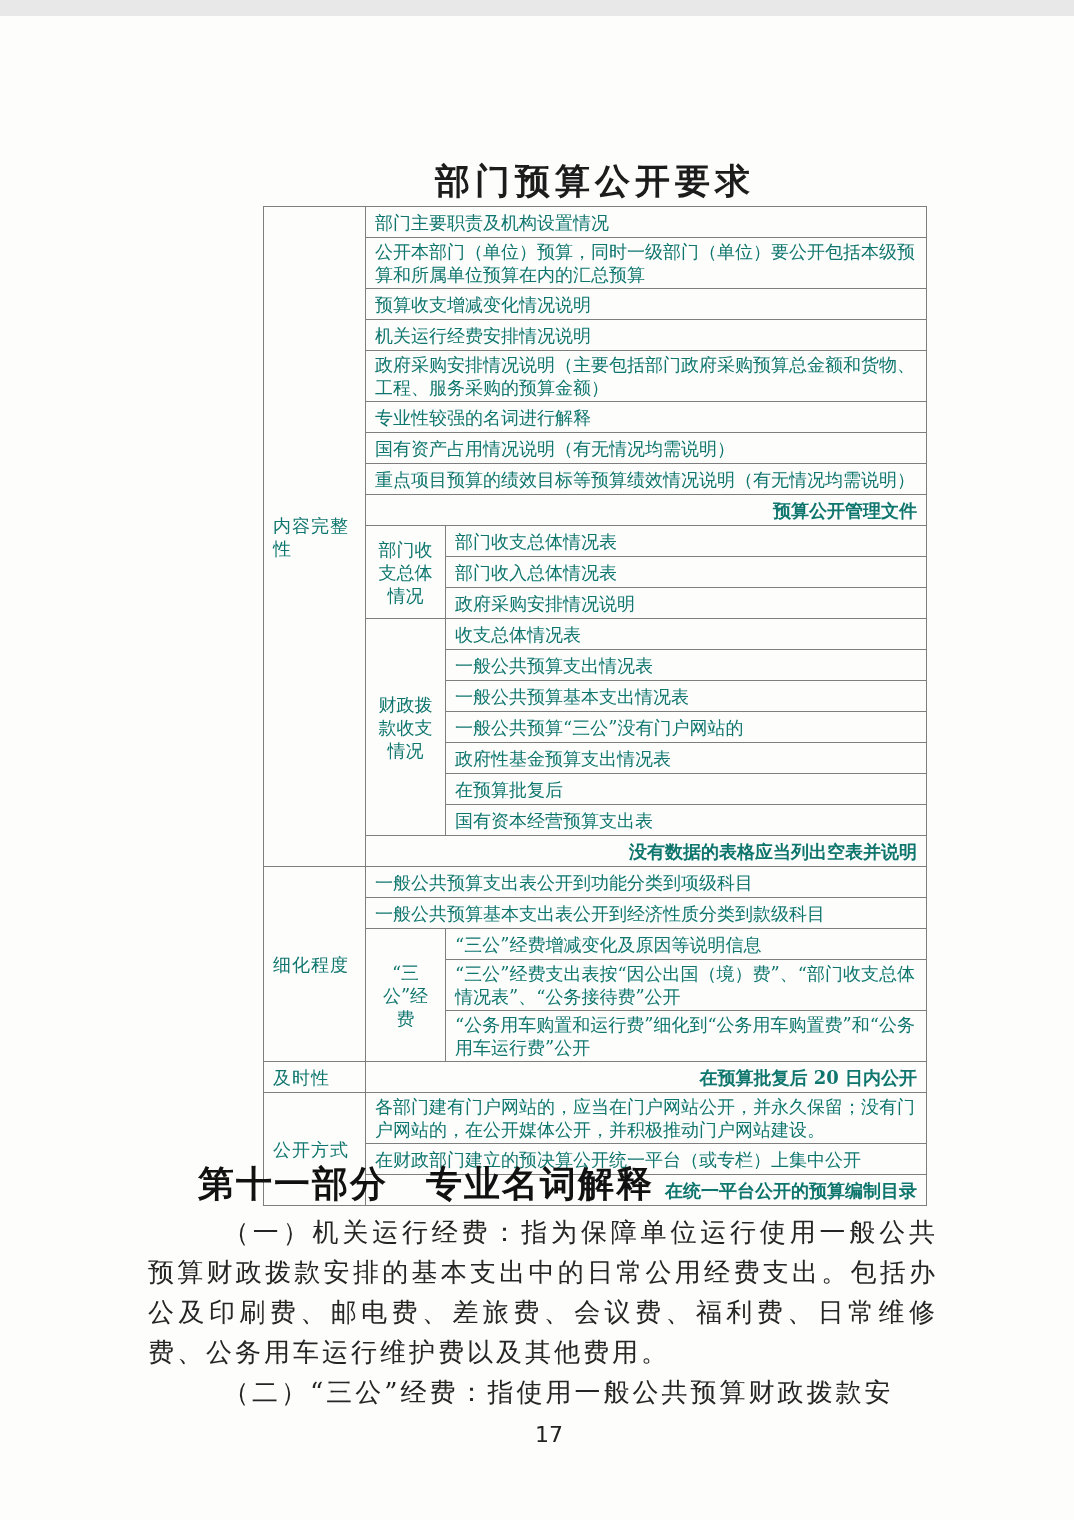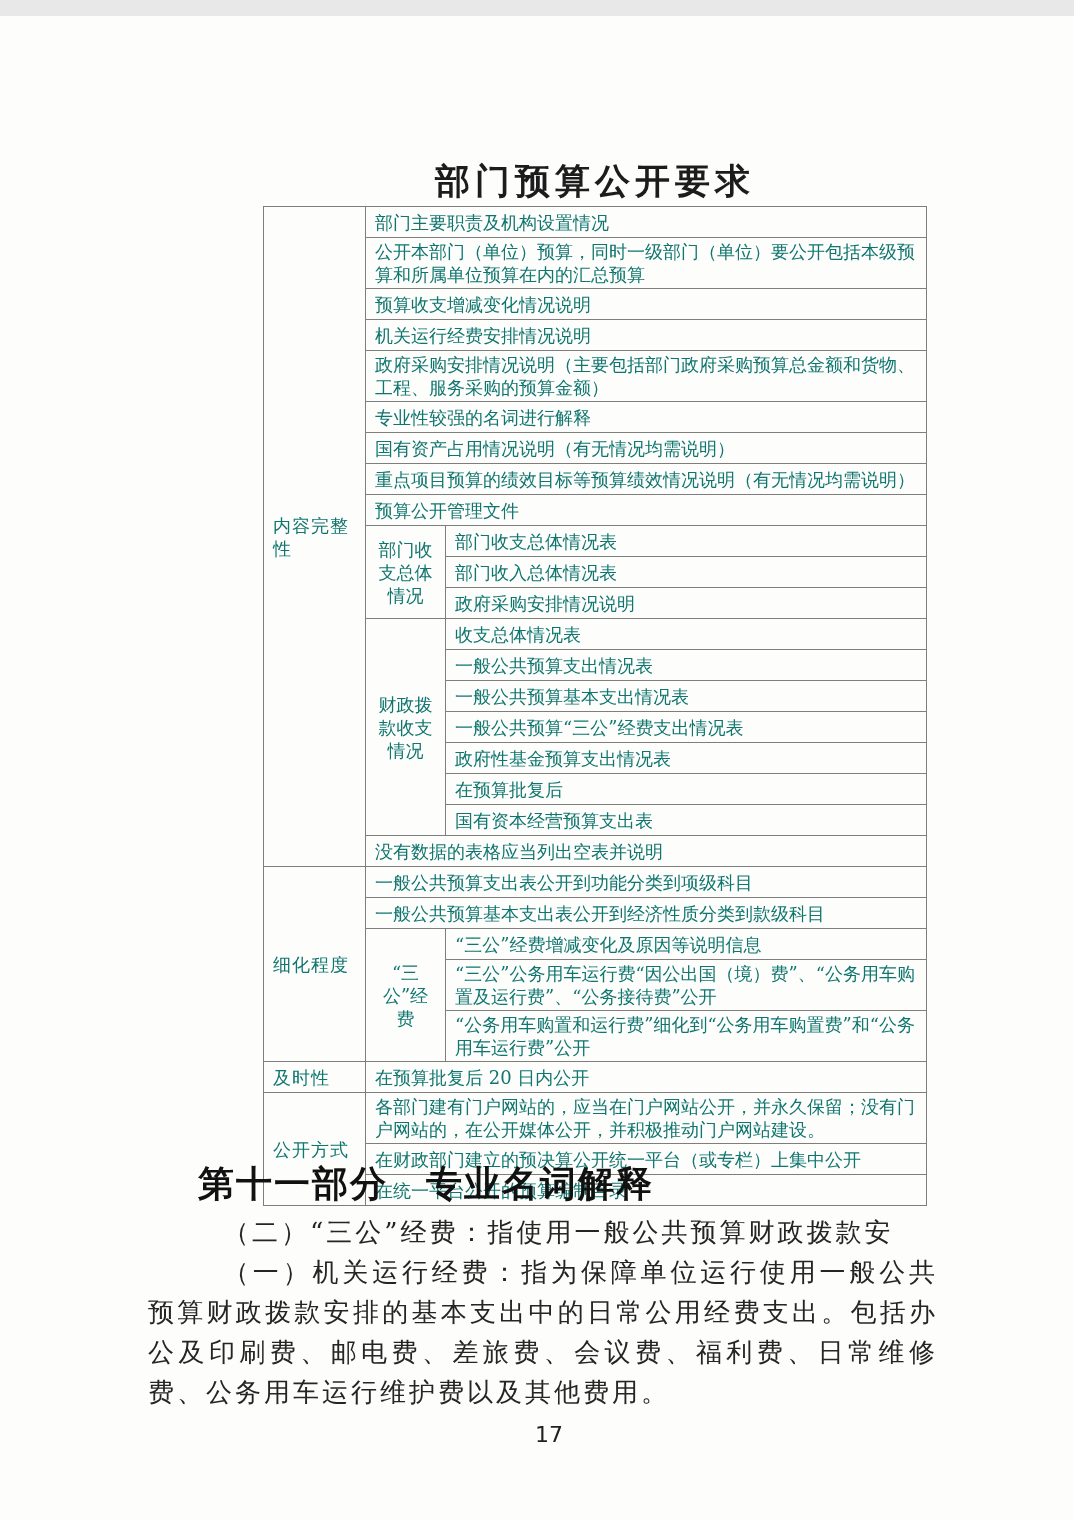--- a/index.html
+++ b/index.html
@@ -27,21 +27,21 @@
     overflow:hidden;
   }
   td.cat{
     text-align:left;font-size:19px;color:#333;
     padding:2px 2px;letter-spacing:1px;
   }
   td.sub{
     text-align:center;font-size:18px;color:#3b3b3b;
     padding:2px 4px;line-height:27px;
   }
-  td.bold{font-weight:400;color:#2a2a2a;}
+  td.bold{font-weight:700;color:#2a2a2a;text-align:right;}
   td.small{font-size:16px;line-height:23px;}
   .body-text{
     position:absolute;left:148px;top:1150px;width:790px;
     font-family:"DejaVu Serif",serif;color:#1f1f1f;
   }
   .section-heading{
     margin:0 0 10px 50px;font-size:36px;line-height:36px;
     font-weight:700;letter-spacing:2px;color:#111;
     font-family:"DejaVu Sans",sans-serif;
   }
@@ -112,21 +112,21 @@
         <td class="sub" rowspan="7">财政拨款收支情况</td>
         <td>收支总体情况表</td>
       </tr>
       <tr>
         <td>一般公共预算支出情况表</td>
       </tr>
       <tr>
         <td>一般公共预算基本支出情况表</td>
       </tr>
       <tr>
-        <td>一般公共预算“三公”经费支出情况表</td>
+        <td>一般公共预算“三公”没有门户网站的</td>
       </tr>
       <tr>
         <td>政府性基金预算支出情况表</td>
       </tr>
       <tr>
         <td>在预算批复后</td>
       </tr>
       <tr>
         <td>国有资本经营预算支出表</td>
       </tr>
@@ -139,21 +139,21 @@
         <td colspan="2">一般公共预算支出表公开到功能分类到项级科目</td>
       </tr>
       <tr>
         <td colspan="2">一般公共预算基本支出表公开到经济性质分类到款级科目</td>
       </tr>
       <tr>
         <td class="sub" rowspan="3">“三公”经费</td>
         <td>“三公”经费增减变化及原因等说明信息</td>
       </tr>
       <tr>
-        <td>“三公”公务用车运行费“因公出国（境）费”、“公务用车购置及运行费”、“公务接待费”公开</td>
+        <td>“三公”经费支出表按“因公出国（境）费”、“部门收支总体情况表”、“公务接待费”公开</td>
       </tr>
       <tr>
         <td>“公务用车购置和运行费”细化到“公务用车购置费”和“公务用车运行费”公开</td>
       </tr>
 
       <tr>
         <td class="cat">及时性</td>
         <td colspan="2" class="bold">在预算批复后 20 日内公开</td>
       </tr>
 
@@ -165,19 +165,19 @@
         <td colspan="2">在财政部门建立的预决算公开统一平台（或专栏）上集中公开</td>
       </tr>
       <tr>
         <td colspan="2" class="bold">在统一平台公开的预算编制目录</td>
       </tr>
     </tbody>
   </table>
 
   <div class="body-text">
     <h2 class="section-heading">第十一部分　专业名词解释</h2>
+    <p>（一）机关运行经费：指为保障单位运行使用一般公共预算财政拨款安排的基本支出中的日常公用经费支出。包括办公及印刷费、邮电费、差旅费、会议费、福利费、日常维修费、公务用车运行维护费以及其他费用。</p>
     <p>（二）“三公”经费：指使用一般公共预算财政拨款安</p>
-    <p>（一）机关运行经费：指为保障单位运行使用一般公共预算财政拨款安排的基本支出中的日常公用经费支出。包括办公及印刷费、邮电费、差旅费、会议费、福利费、日常维修费、公务用车运行维护费以及其他费用。</p>
   </div>
 
   <div class="page-number">17</div>
 
 </div>
 
 </body></html>

